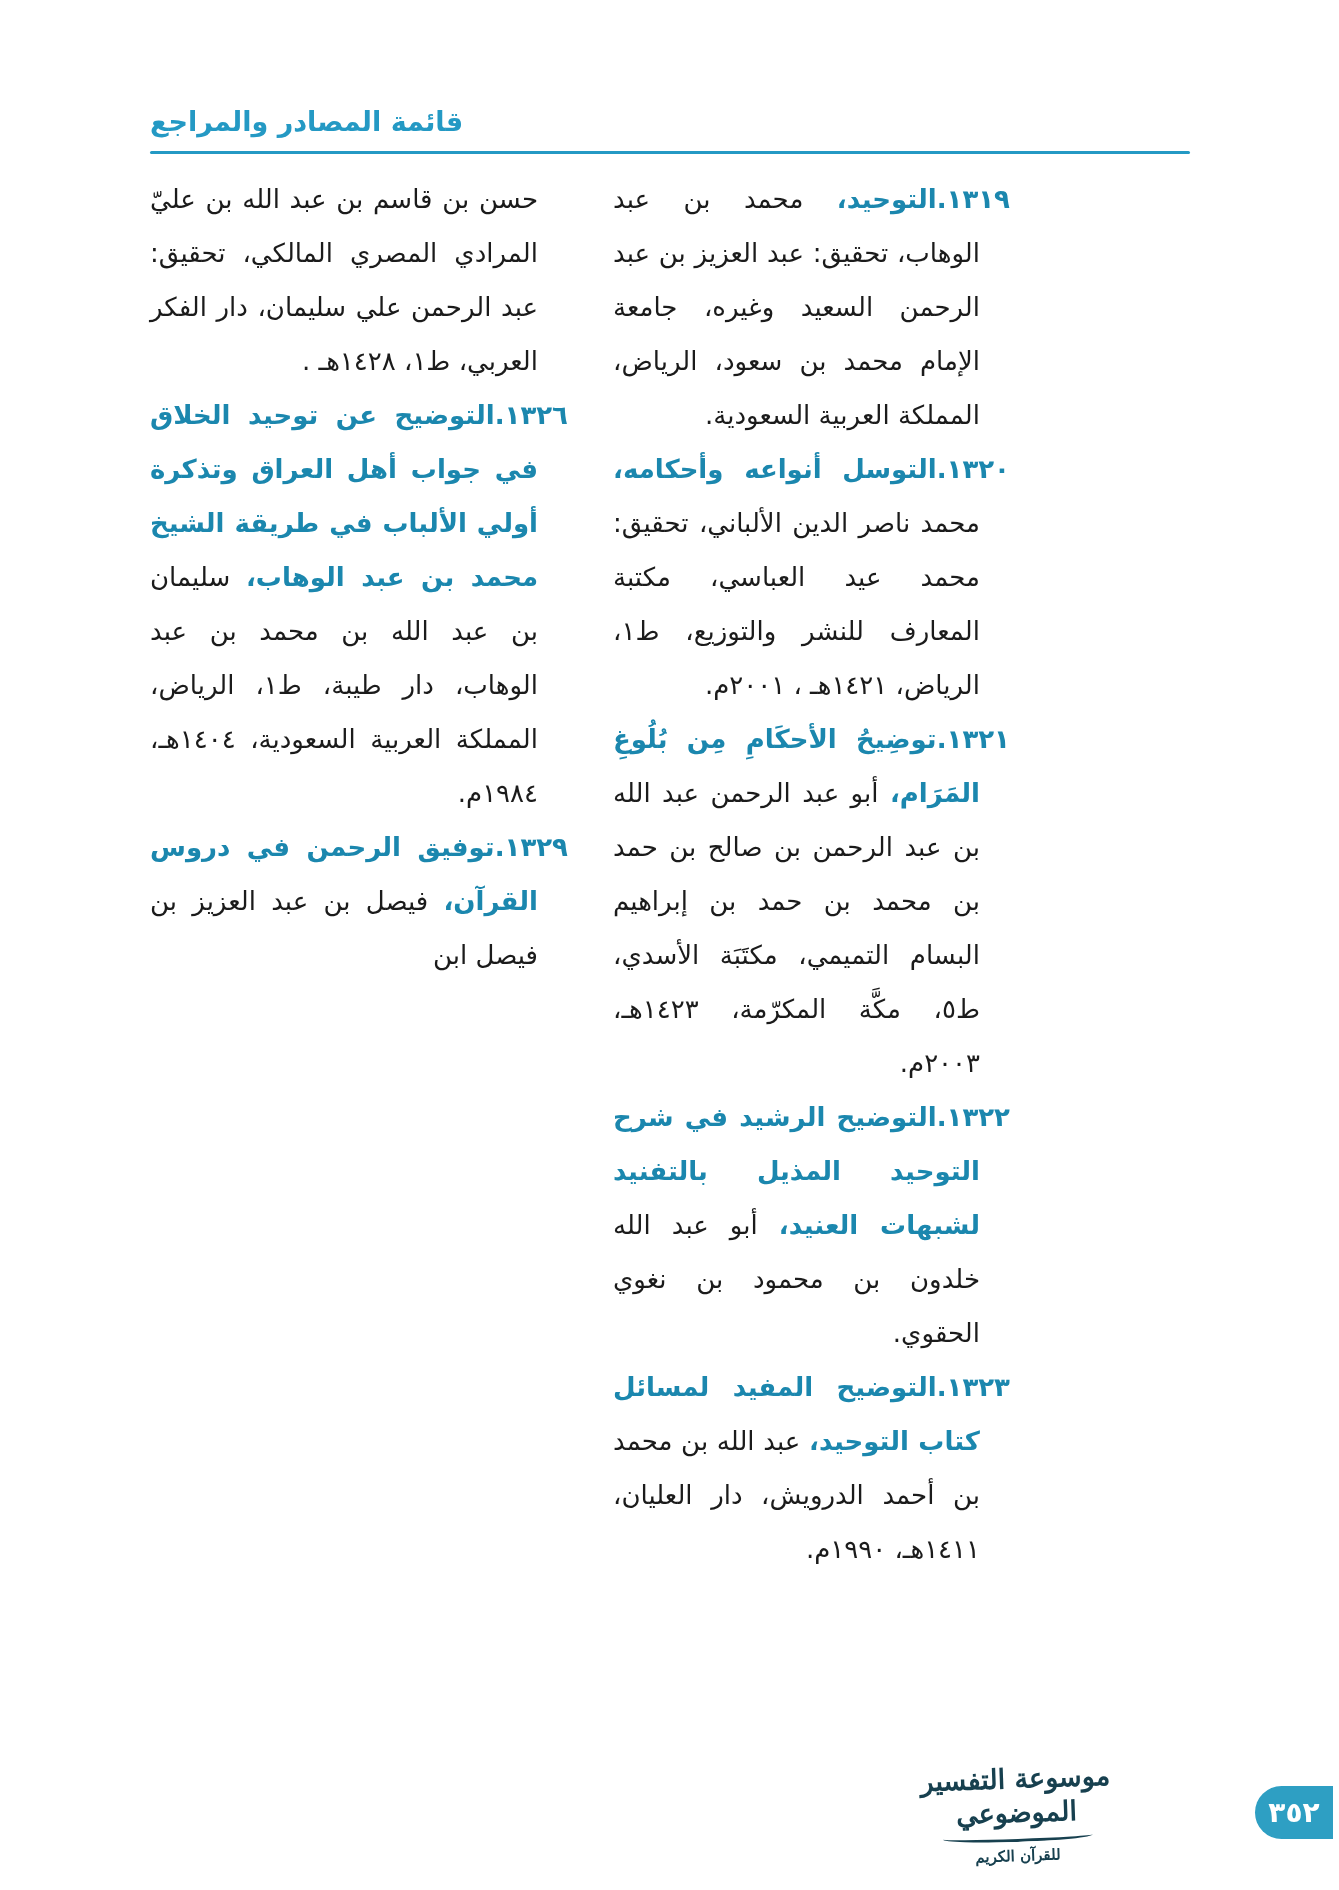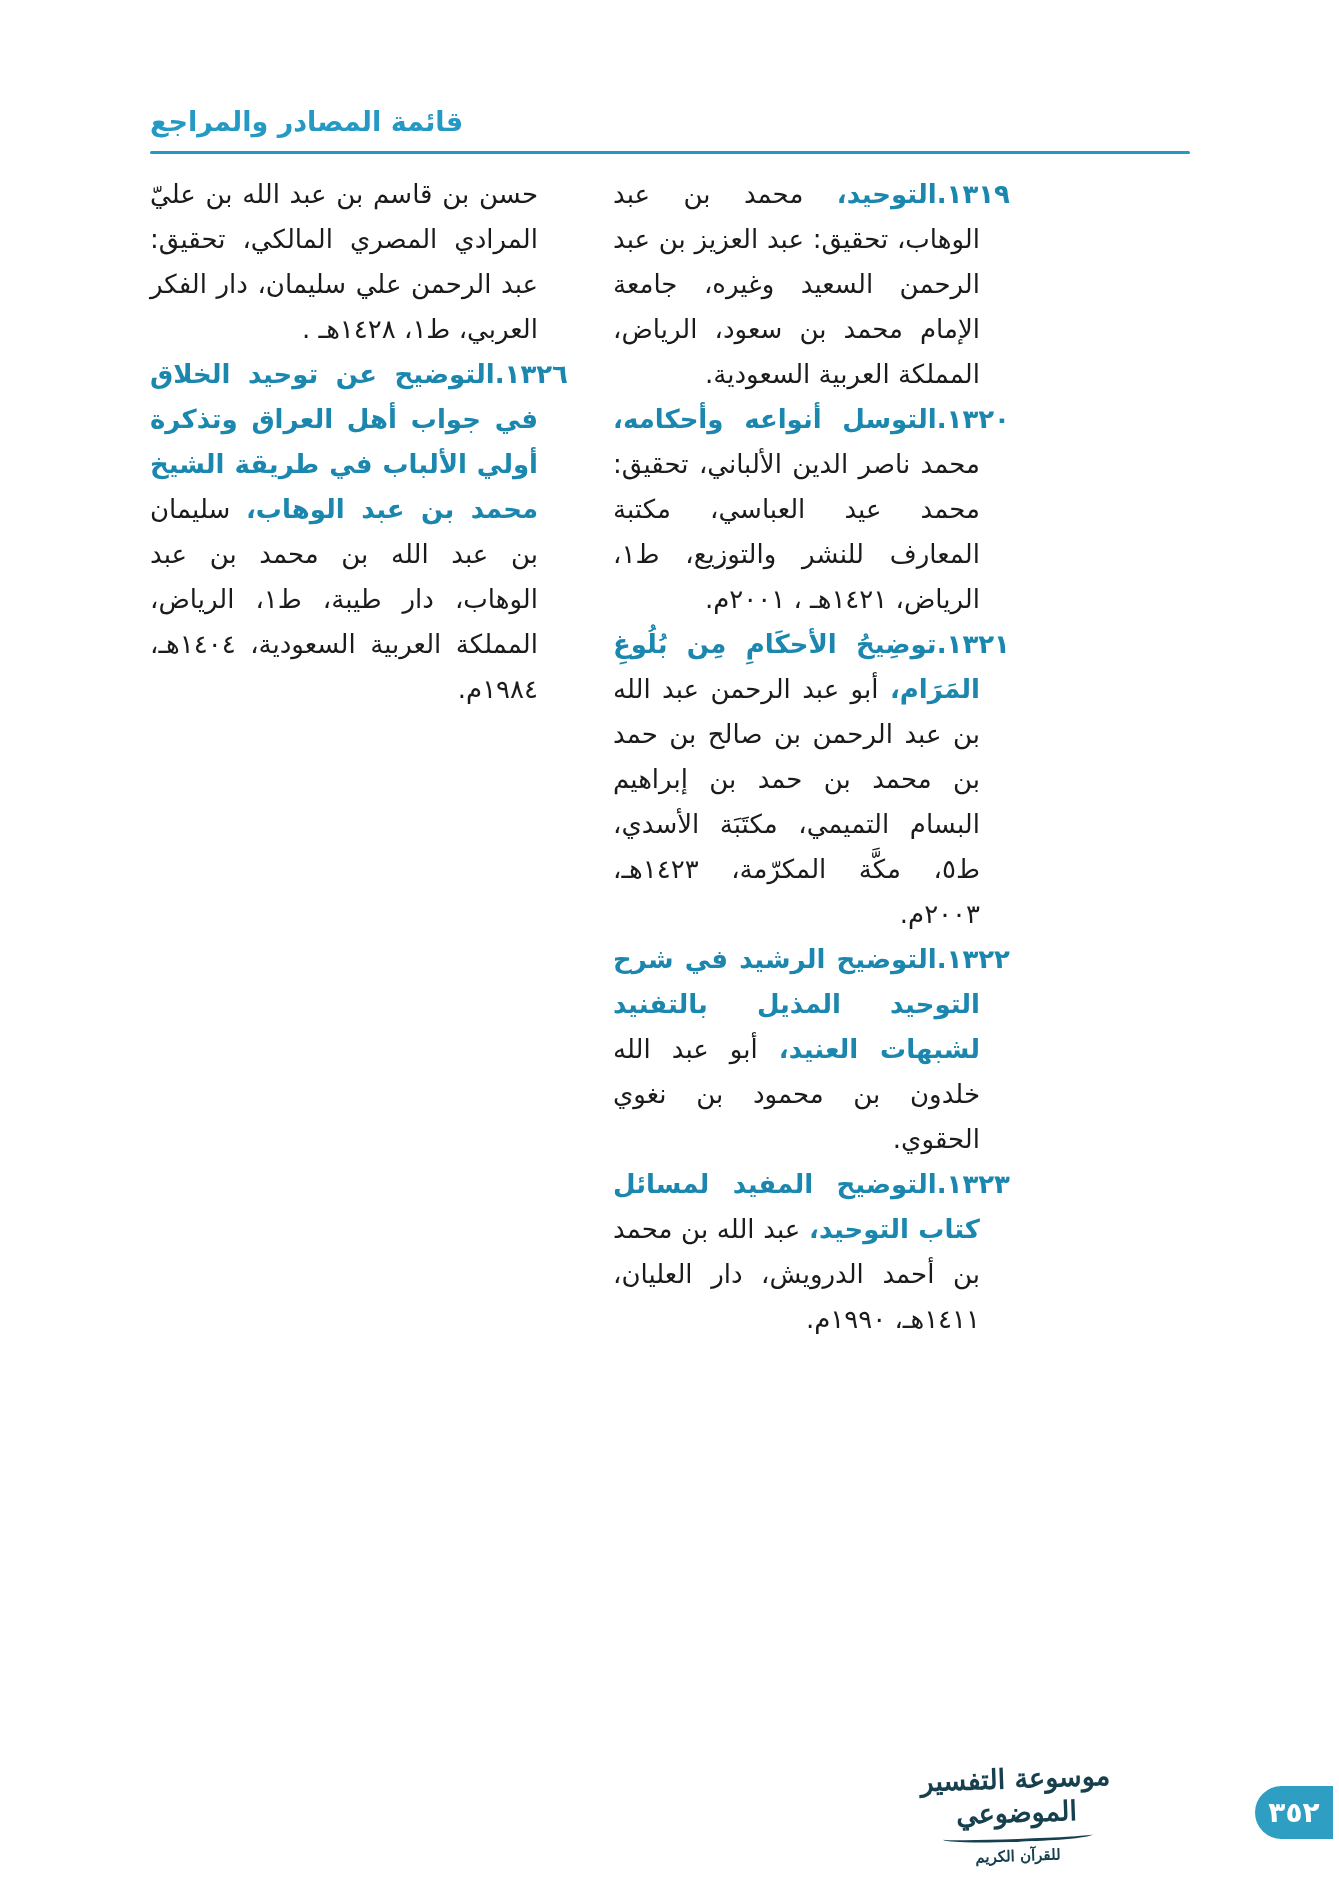--- a/index.html
+++ b/index.html
@@ -45,21 +45,21 @@
     top: 172px;
     right: 329px;
     left: 150px;
     bottom: 140px;
     display: flex;
     gap: 45px;
     direction: rtl;
   }
   .col {
     font-size: 26px;
-    line-height: 45px;
+    line-height: 54px;
     text-align: justify;
     text-justify: inter-word;
   }
   .col-right { width: 397px; }
   .col-left  { width: 418px; }
 
   .entry {
     padding-right: 30px;
     text-indent: -30px;
     margin: 0;
@@ -135,20 +135,21 @@
     <section class="col col-right" id="col-right">
         <p class="entry"><span class="num">١٣١٩.</span><span class="title">التوحيد،</span><span class="body"> محمد بن عبد الوهاب، تحقيق: عبد العزيز بن عبد الرحمن السعيد وغيره، جامعة الإمام محمد بن سعود، الرياض، المملكة العربية السعودية.</span></p>
         <p class="entry"><span class="num">١٣٢٠.</span><span class="title">التوسل أنواعه وأحكامه،</span><span class="body"> محمد ناصر الدين الألباني، تحقيق: محمد عيد العباسي، مكتبة المعارف للنشر والتوزيع، ط١، الرياض، ١٤٢١هـ ، ٢٠٠١م.</span></p>
         <p class="entry"><span class="num">١٣٢١.</span><span class="title">توضِيحُ الأحكَامِ مِن بُلُوغِ المَرَام،</span><span class="body"> أبو عبد الرحمن عبد الله بن عبد الرحمن بن صالح بن حمد بن محمد بن حمد بن إبراهيم البسام التميمي، مكتَبَة الأسدي، ط٥، مكَّة المكرّمة، ١٤٢٣هـ، ٢٠٠٣م.</span></p>
         <p class="entry"><span class="num">١٣٢٢.</span><span class="title">التوضيح الرشيد في شرح التوحيد المذيل بالتفنيد لشبهات العنيد،</span><span class="body"> أبو عبد الله خلدون بن محمود بن نغوي الحقوي.</span></p>
         <p class="entry"><span class="num">١٣٢٣.</span><span class="title">التوضيح المفيد لمسائل كتاب التوحيد،</span><span class="body"> عبد الله بن محمد بن أحمد الدرويش، دار العليان، ١٤١١هـ، ١٩٩٠م.</span></p>
       </section>
     <section class="col col-left" id="col-left">
         <p class="entry continuation"><span class="body">حسن بن قاسم بن عبد الله بن عليّ المرادي المصري المالكي، تحقيق: عبد الرحمن علي سليمان، دار الفكر العربي، ط١، ١٤٢٨هـ .</span></p>
         <p class="entry"><span class="num">١٣٢٦.</span><span class="title">التوضيح عن توحيد الخلاق في جواب أهل العراق وتذكرة أولي الألباب في طريقة الشيخ محمد بن عبد الوهاب،</span><span class="body"> سليمان بن عبد الله بن محمد بن عبد الوهاب، دار طيبة، ط١، الرياض، المملكة العربية السعودية، ١٤٠٤هـ، ١٩٨٤م.</span></p>
+        <p class="entry"><span class="num">١٣٢٩.</span><span class="title">توفيق الرحمن في دروس القرآن،</span><span class="body"> فيصل بن عبد العزيز بن فيصل ابن</span></p>
       </section>
   </main>
 
   <div class="logo">
     <div class="logo-main">موسوعة التفسير الموضوعي</div>
     <div class="logo-flourish"></div>
     <div class="logo-sub">للقرآن الكريم</div>
   </div>
 
   <div class="page-badge">

